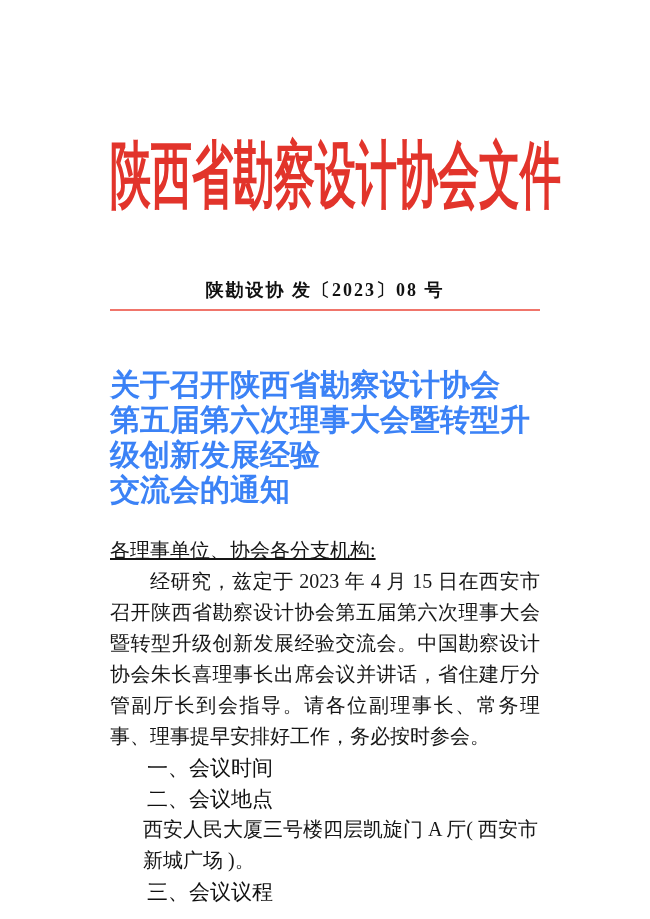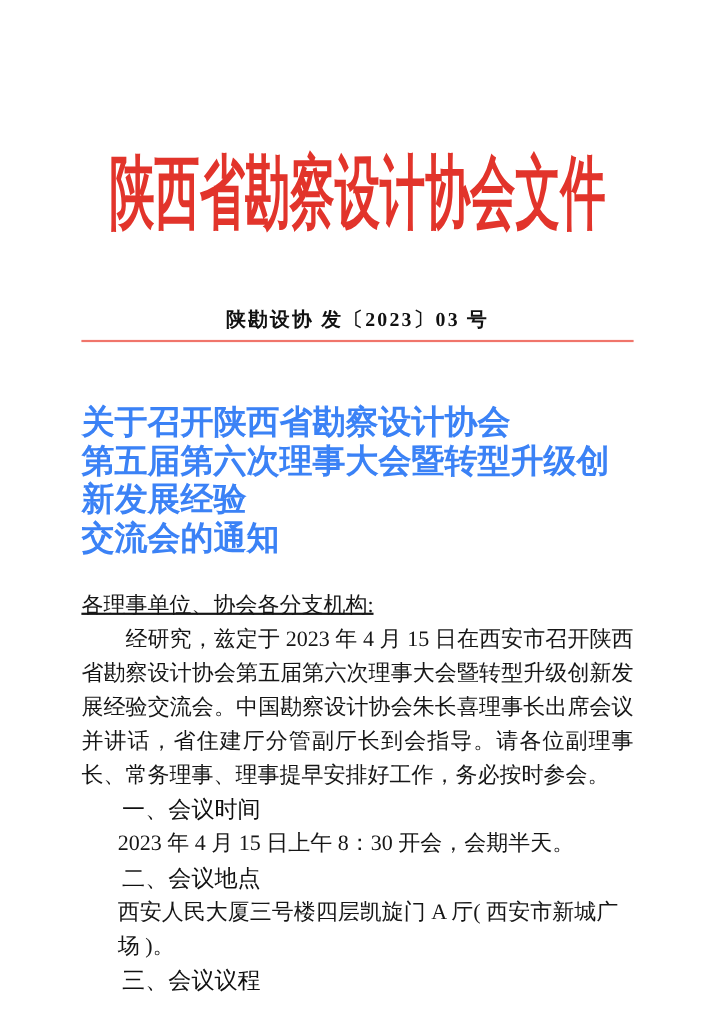--- a/index.html
+++ b/index.html
@@ -7,21 +7,21 @@
     padding: 0;
     background: #ffffff;
   }
   .page {
     position: relative;
     width: 650px;
     height: 919px;
     margin: 0 auto;
     background: #ffffff;
     box-sizing: border-box;
-    padding: 0 74px;
+    padding: 0 110px;
     overflow: hidden;
     font-family: "Liberation Serif", "DejaVu Serif", serif;
     color: #1c1c1c;
   }
   
   .letterhead {
     margin-top: 154px;
     height: 42px;
     line-height: 42px;
     font-size: 41px;
@@ -84,37 +84,36 @@
     text-align: left;
   }
 </style>
 </head>
 <body>
 
 <div class="page">
 
   <div class="letterhead">陕西省勘察设计协会文件</div>
 
-  <div class="doc-number">陕勘设协 发〔2023〕03 号</div>
+  <div class="doc-number">陕勘设协 发〔2023〕08 号</div>
 
   <hr class="red-rule">
 
   <div class="notice-title">
     <div>关于召开陕西省勘察设计协会</div>
     <div>第五届第六次理事大会暨转型升级创新发展经验</div>
     <div>交流会的通知</div>
   </div>
 
   <div class="body-block">
     <div class="salutation">各理事单位、协会各分支机构:</div>
 
     <div class="intro-paragraph">经研究，兹定于 2023 年 4 月 15 日在西安市召开陕西省勘察设计协会第五届第六次理事大会暨转型升级创新发展经验交流会。中国勘察设计协会朱长喜理事长出席会议并讲话，省住建厅分管副厅长到会指导。请各位副理事长、常务理事、理事提早安排好工作，务必按时参会。</div>
 
     <div class="section-heading">一、会议时间</div>
-    <div class="section-body">2023 年 4 月 15 日上午 8：30 开会，会期半天。</div>
 
     <div class="section-heading">二、会议地点</div>
     <div class="section-body">西安人民大厦三号楼四层凯旋门 A 厅( 西安市新城广场 )。</div>
 
     <div class="section-heading">三、会议议程</div>
     <div class="section-body"></div>
   </div>
 
 </div>
 

